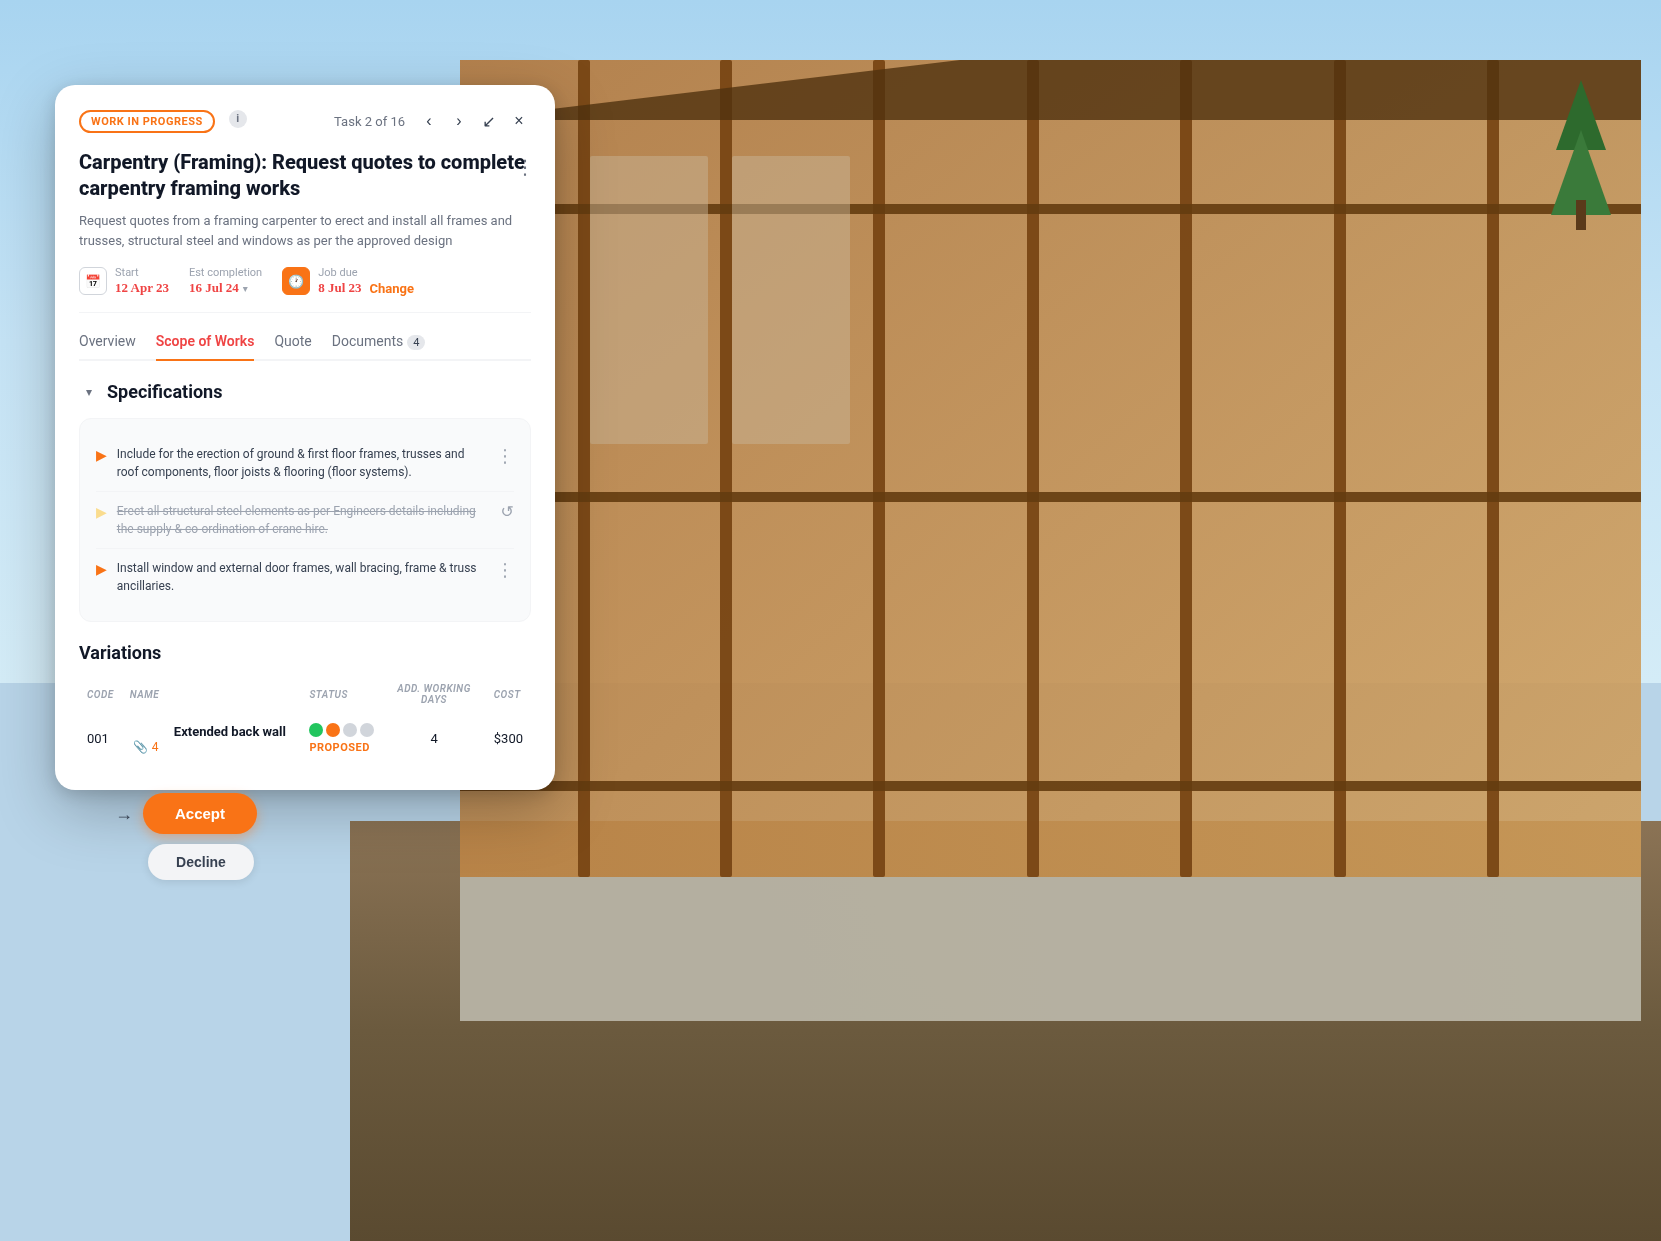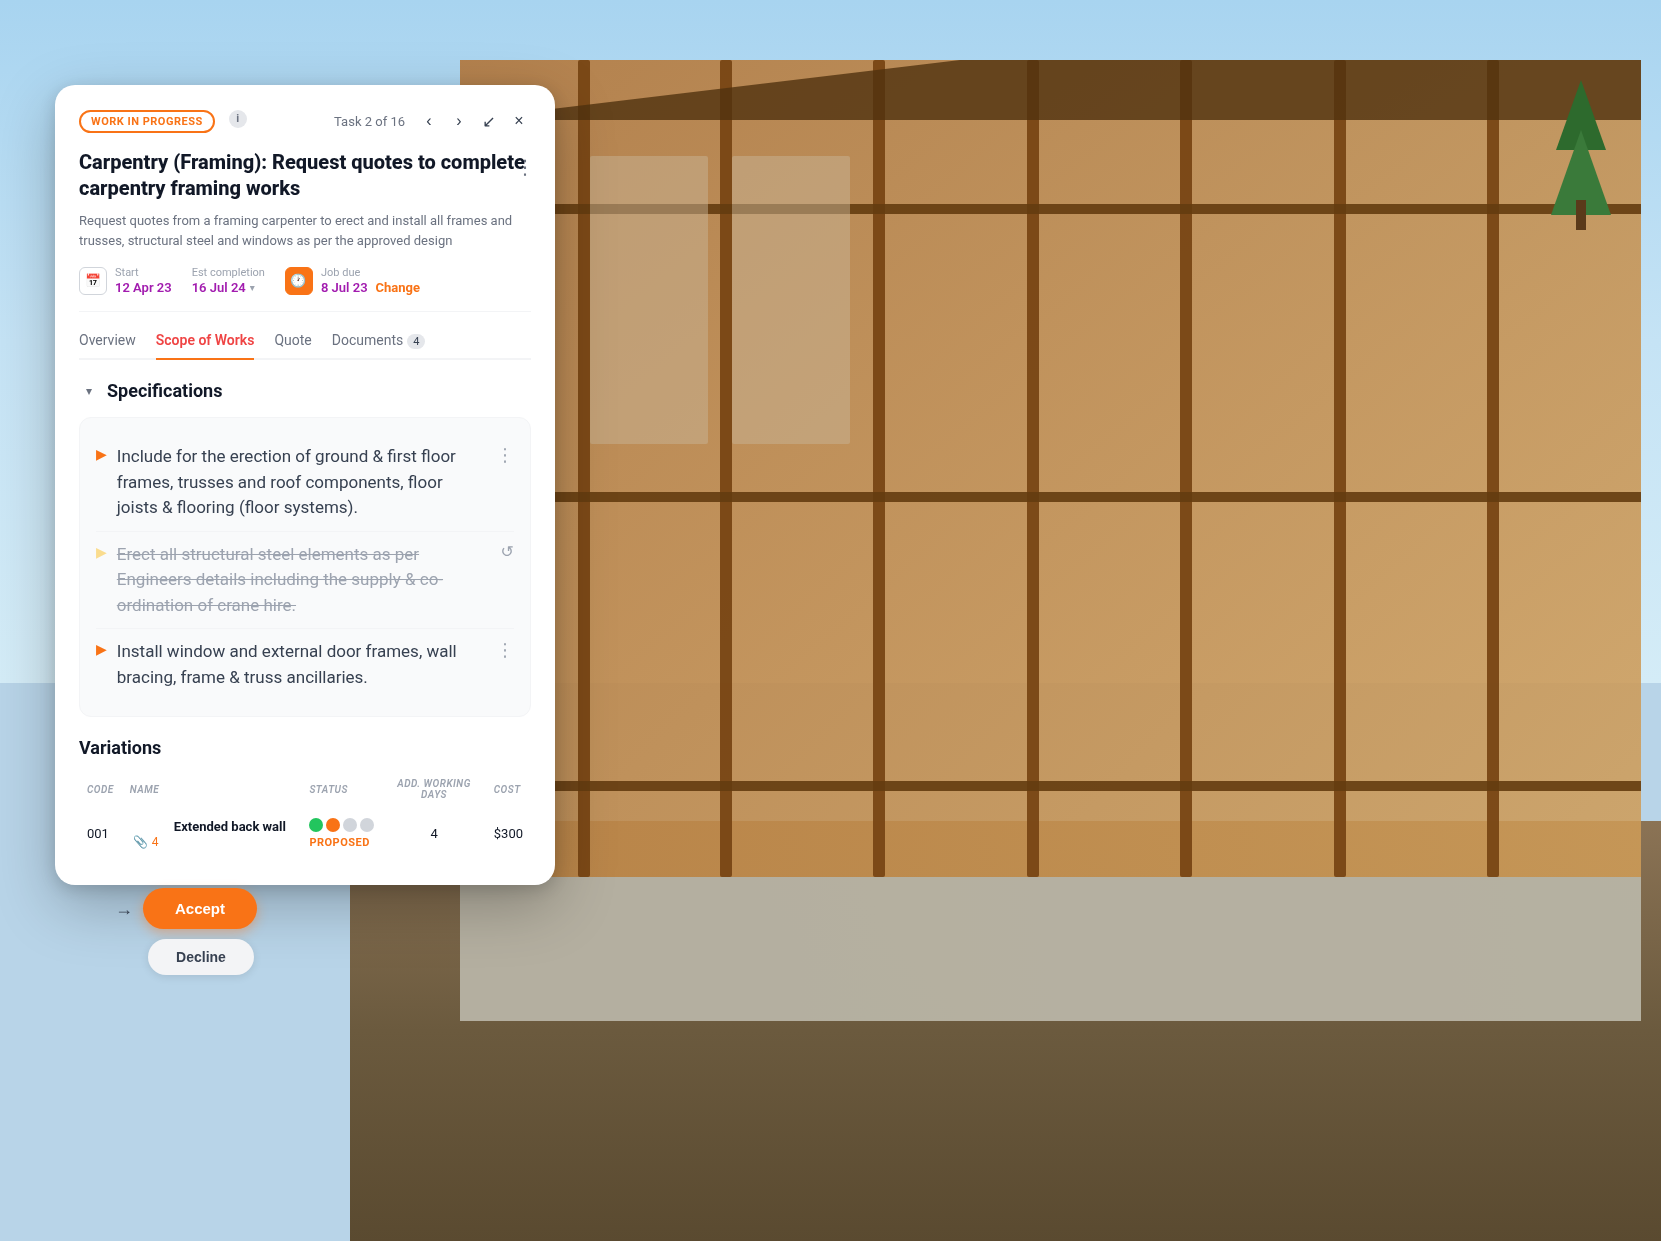--- a/index.html
+++ b/index.html
@@ -138,21 +138,22 @@
 
     .date-label {
       font-size: 11px;
       color: #9ca3af;
       margin-bottom: 1px;
     }
 
     .date-value {
       font-size: 13px;
       font-weight: 600;
-      color: #a21caf;
+      color: #ef4444;
+      font-family: Liberation Serif, serif;
     }
 
     .date-change {
       font-size: 13px;
       font-weight: 700;
       color: #f97316;
       cursor: pointer;
     }
 
     .est-group {
@@ -250,21 +251,21 @@
       margin-top: 2px;
       flex-shrink: 0;
     }
 
     .spec-arrow.muted {
       color: #fbbf24;
       opacity: 0.5;
     }
 
     .spec-text {
-      font-size: 17px;
+      font-size: 12px;
       color: #374151;
       line-height: 1.5;
       flex: 1;
     }
 
     .spec-text.strikethrough {
       text-decoration: line-through;
       color: #9ca3af;
     }
 

